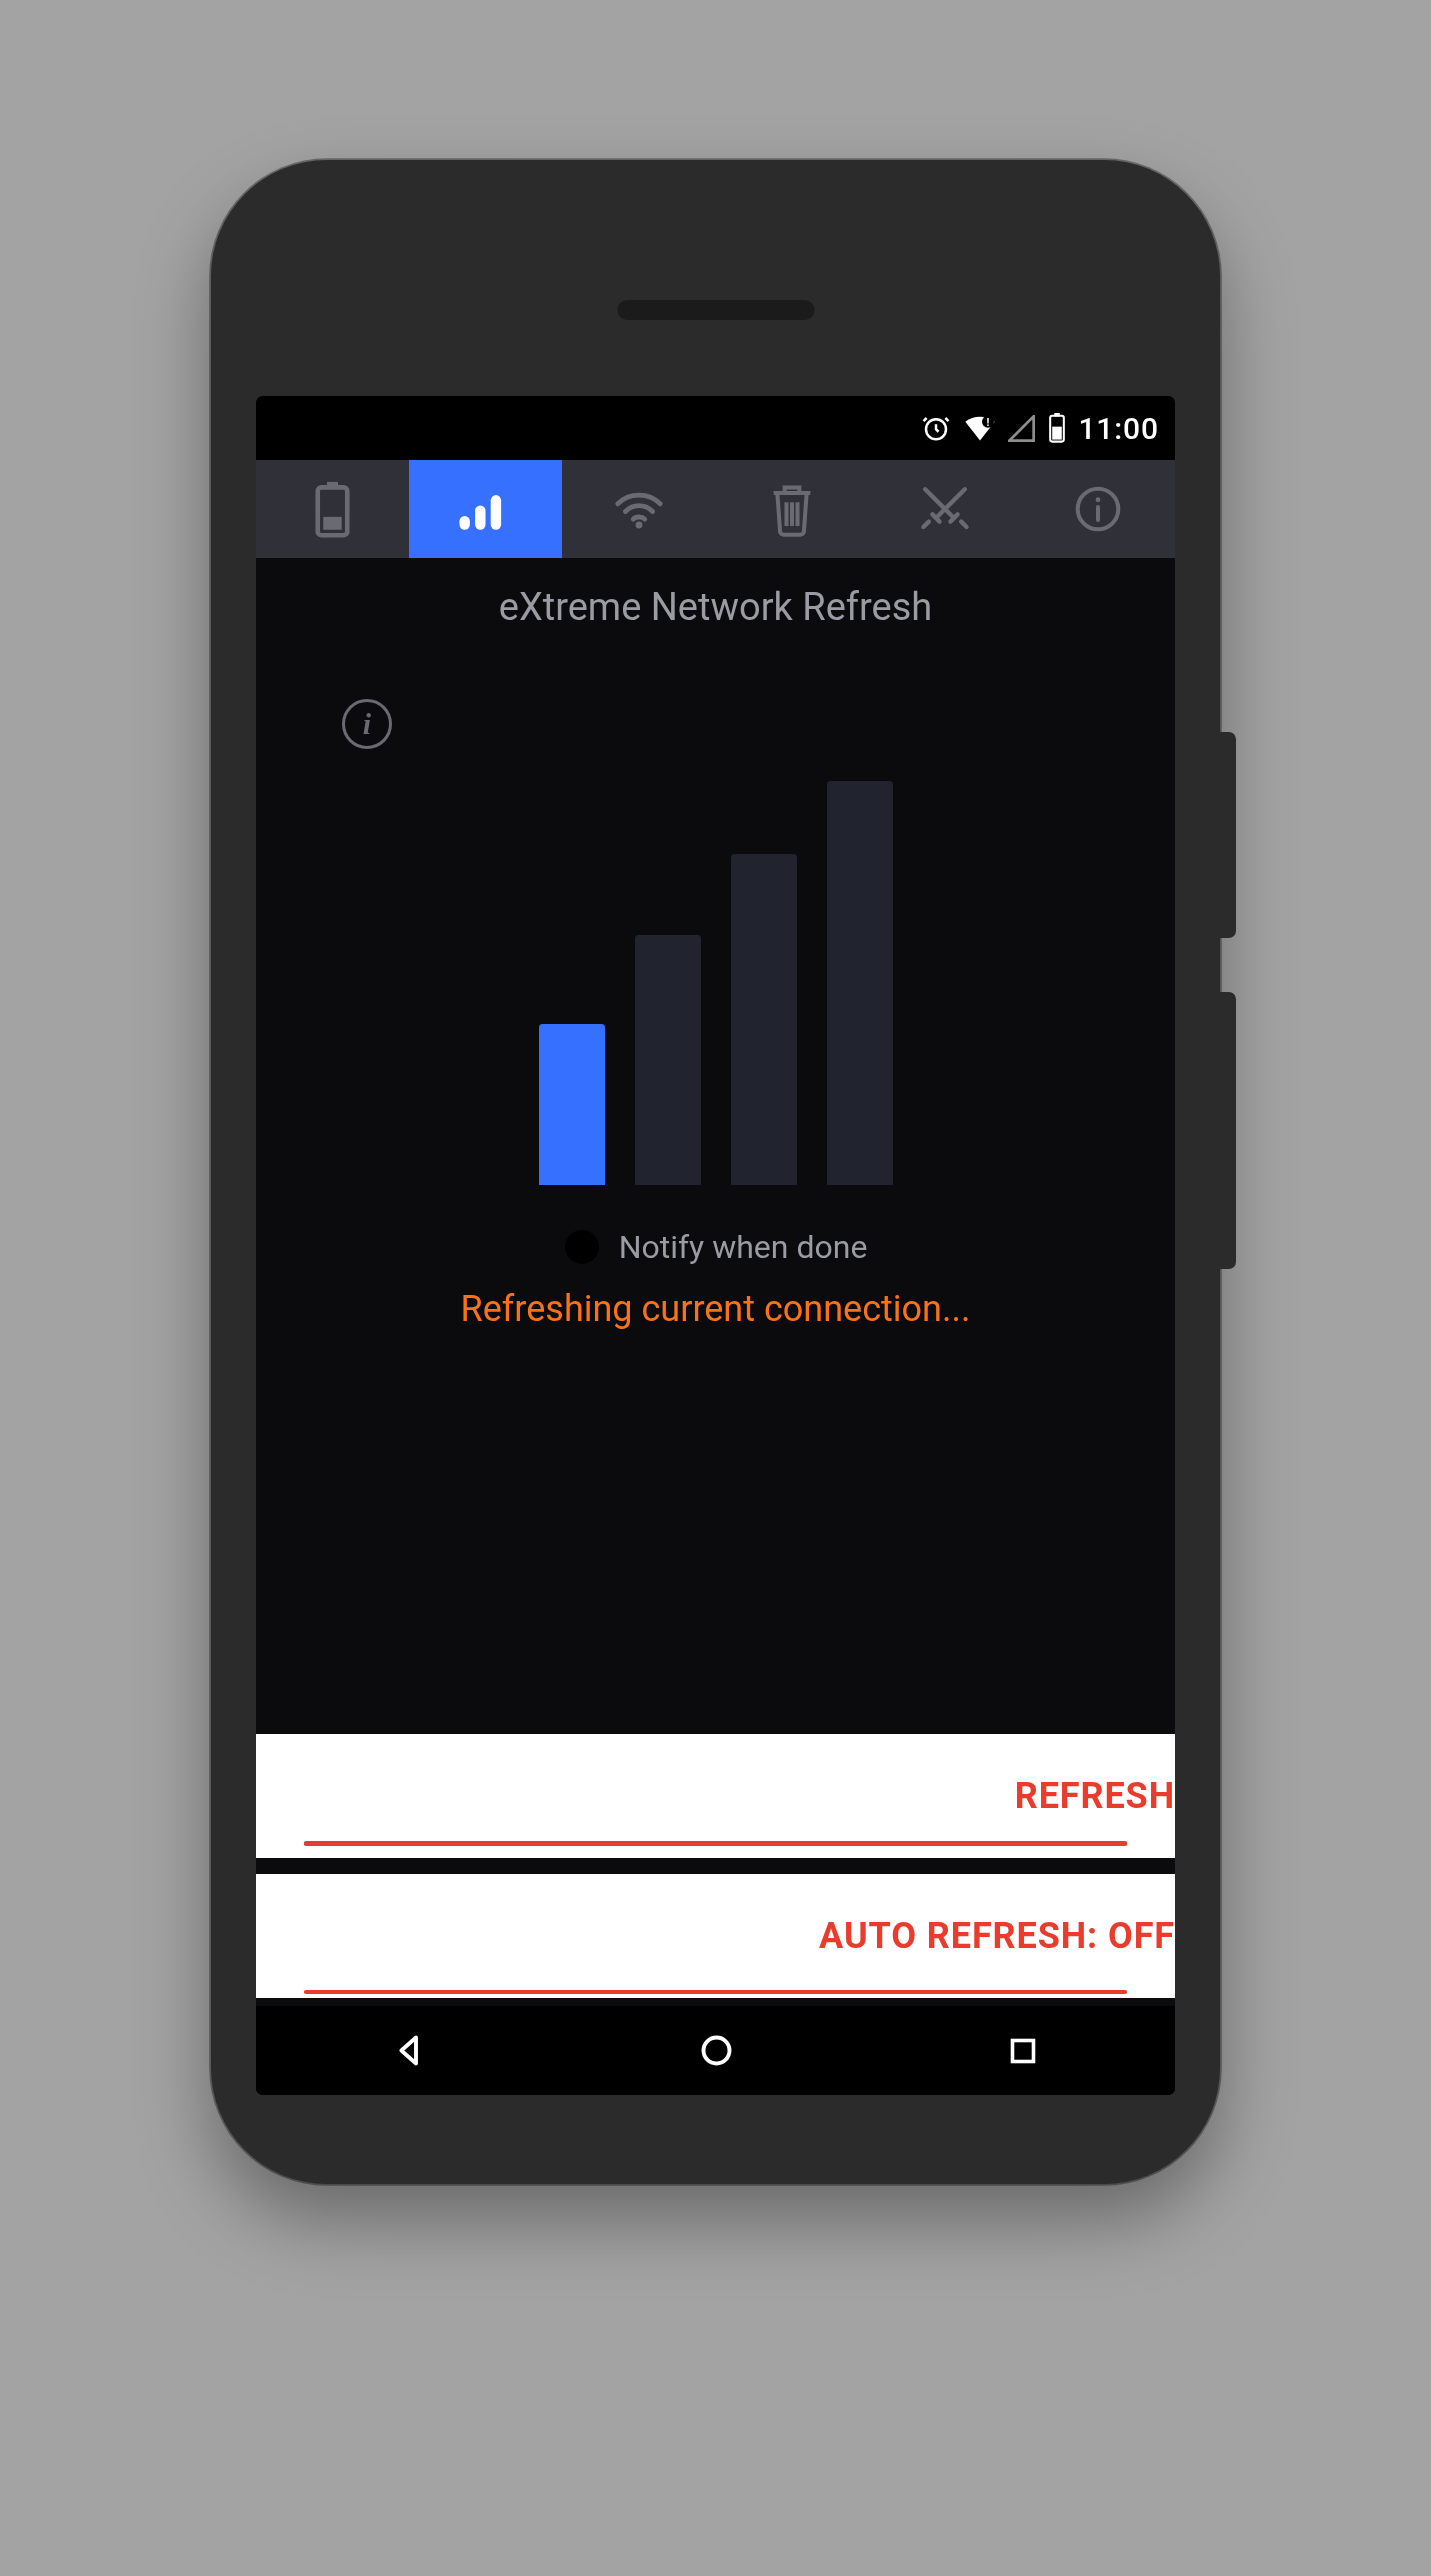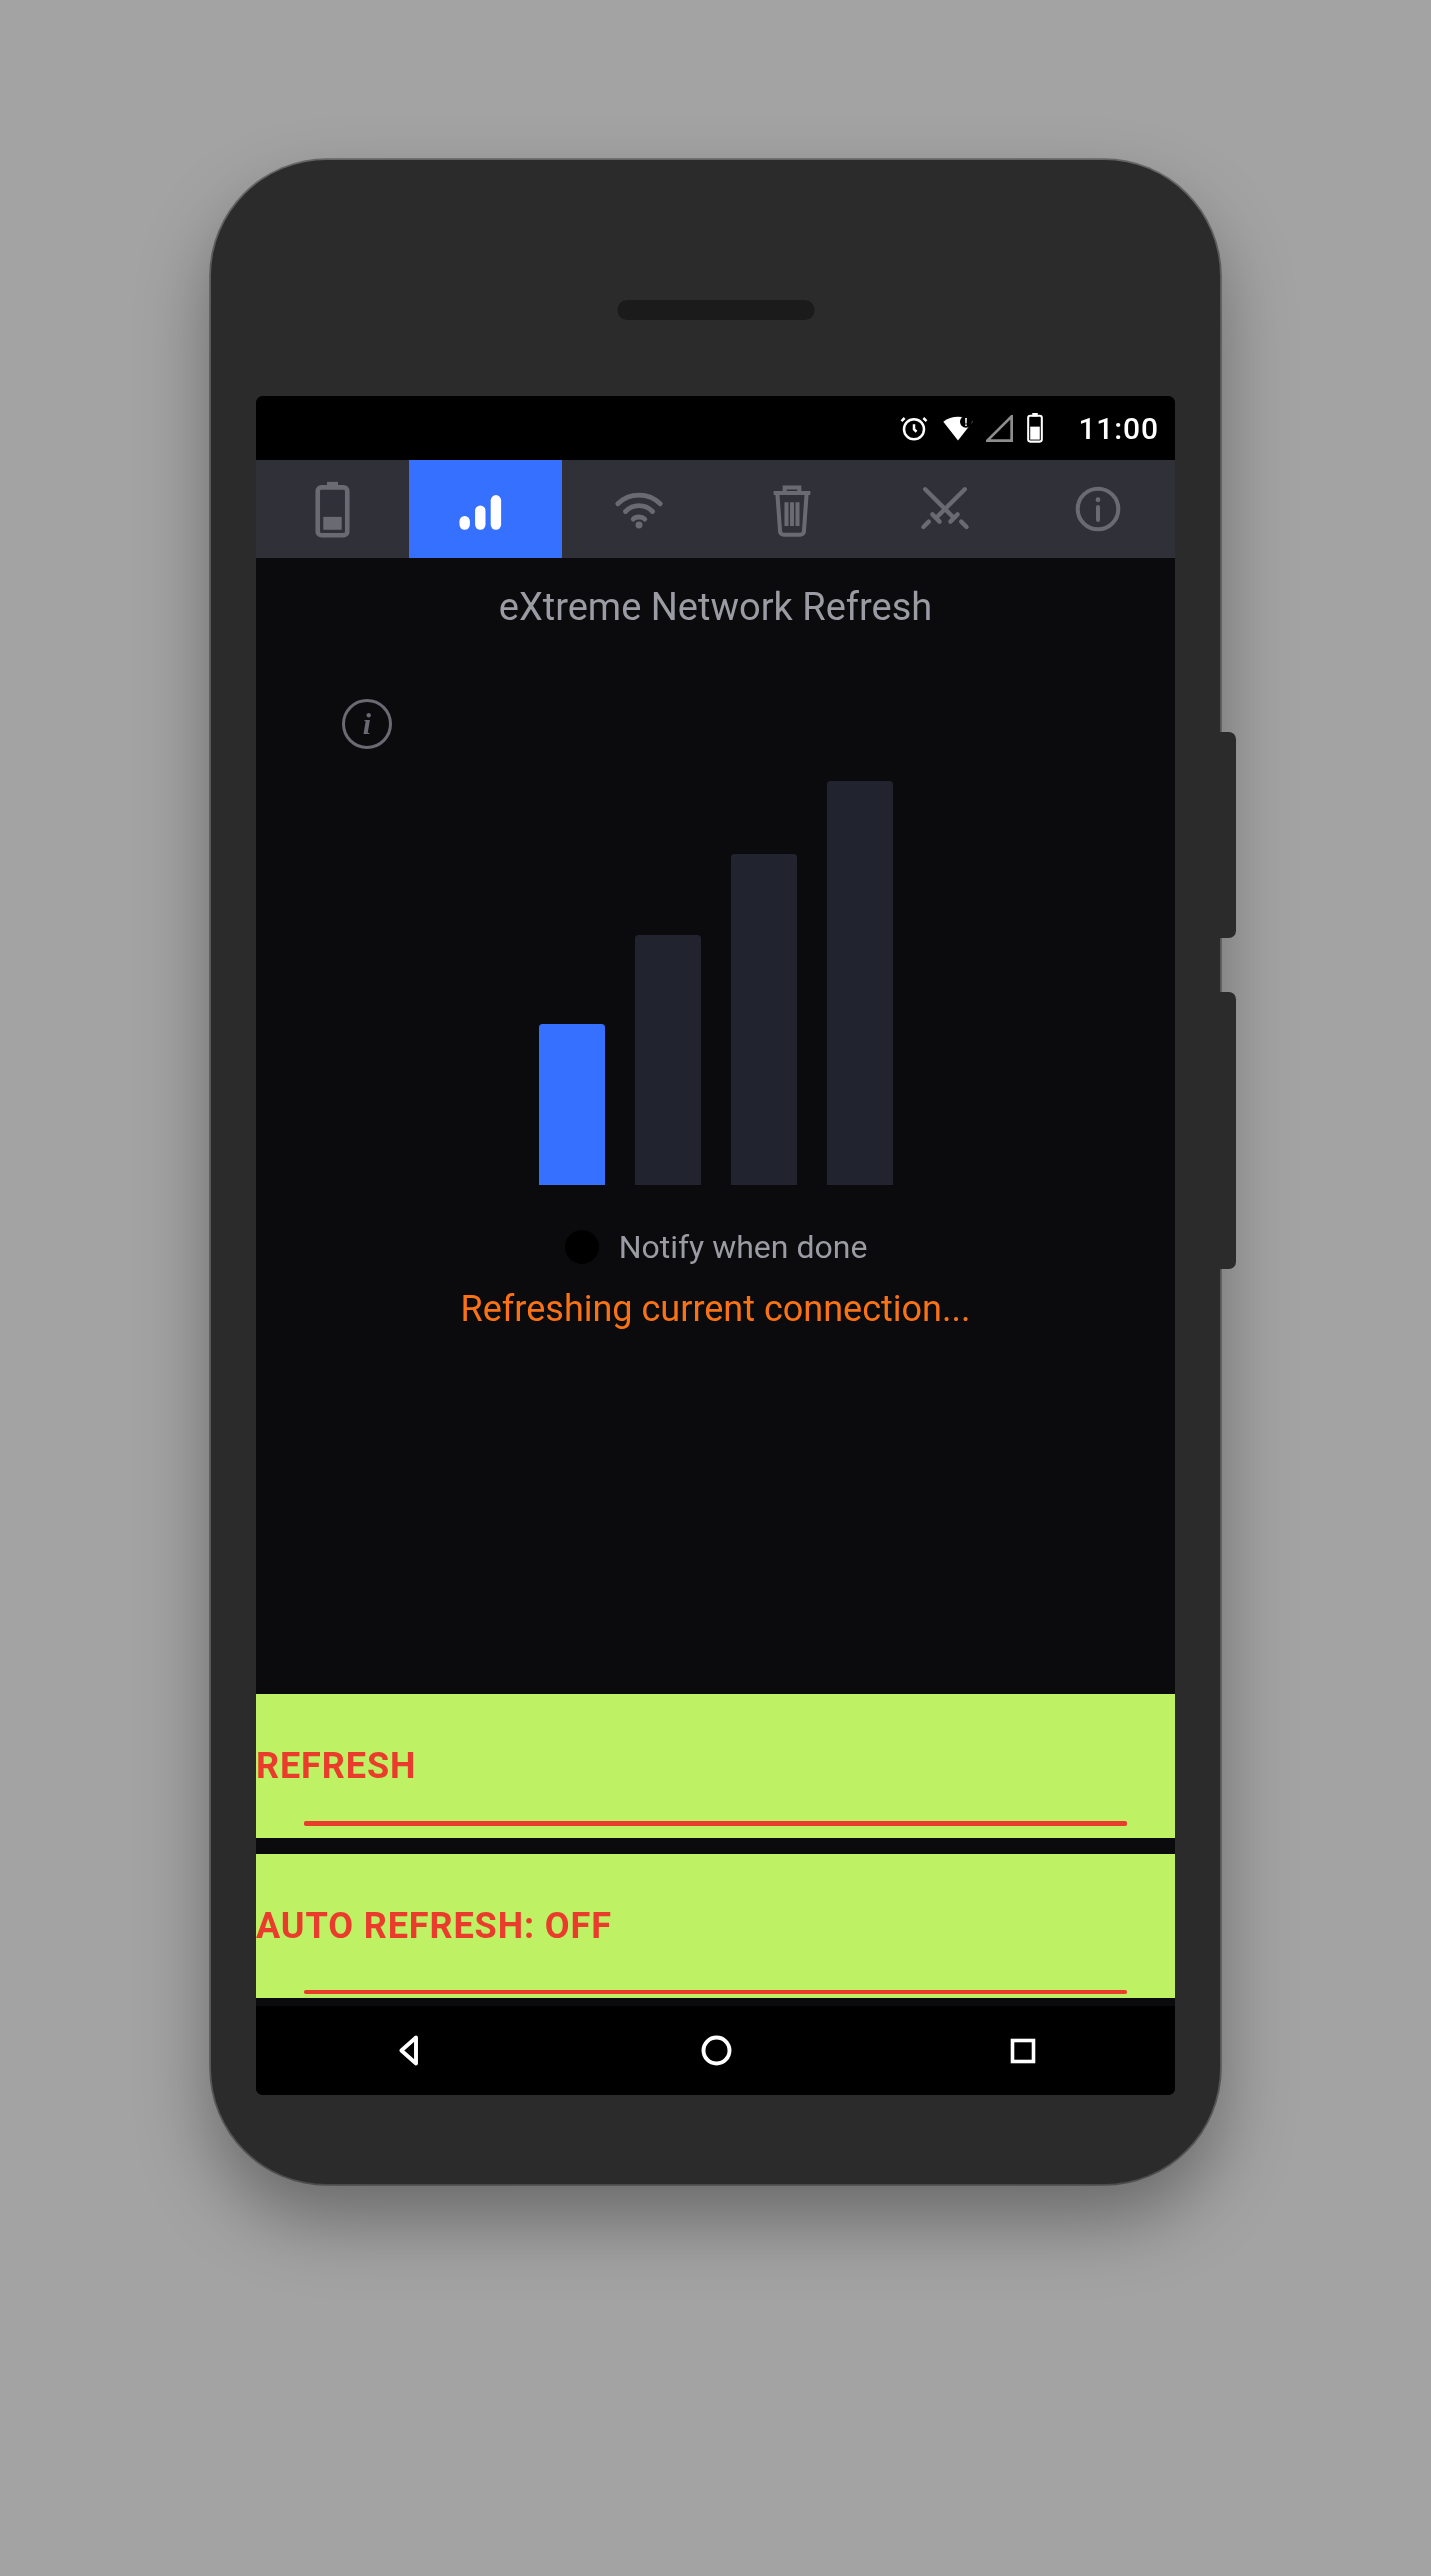--- a/index.html
+++ b/index.html
@@ -66,21 +66,21 @@
     align-items: center;
     justify-content: flex-end;
     padding: 0 16px;
     gap: 12.5px;
     color: #fff;
   }
   .status-bar .time {
     font-size: 30px;
     font-weight: 500;
     letter-spacing: 0.9px;
-    margin-left: 22px;
+    margin-left: 0;
   }
   .status-bar svg { display:block; }
 
   
   .tab-bar {
     height: 98px;
     background: #2f3038;
     display: flex;
   }
   .tab {
@@ -169,25 +169,25 @@
     text-align: center;
     color: #f97316;
     font-size: 36px;
   }
 
   .spacer { flex: 1; }
 
   
   .big-btn {
     margin: 0 -32px 16px;
-    height: 144px;
-    background: #bef264;
-    display: flex;
-    align-items: center;
-    justify-content: flex-start;
+    height: 124px;
+    background: #ffffff;
+    display: flex;
+    align-items: center;
+    justify-content: flex-end;
     position: relative;
   }
   .big-btn .txt {
     color: #ea3c2d;
     font-size: 36px;
     font-weight: 700;
     letter-spacing: 0.9px;
   }
   .big-btn .underline {
     position: absolute;

